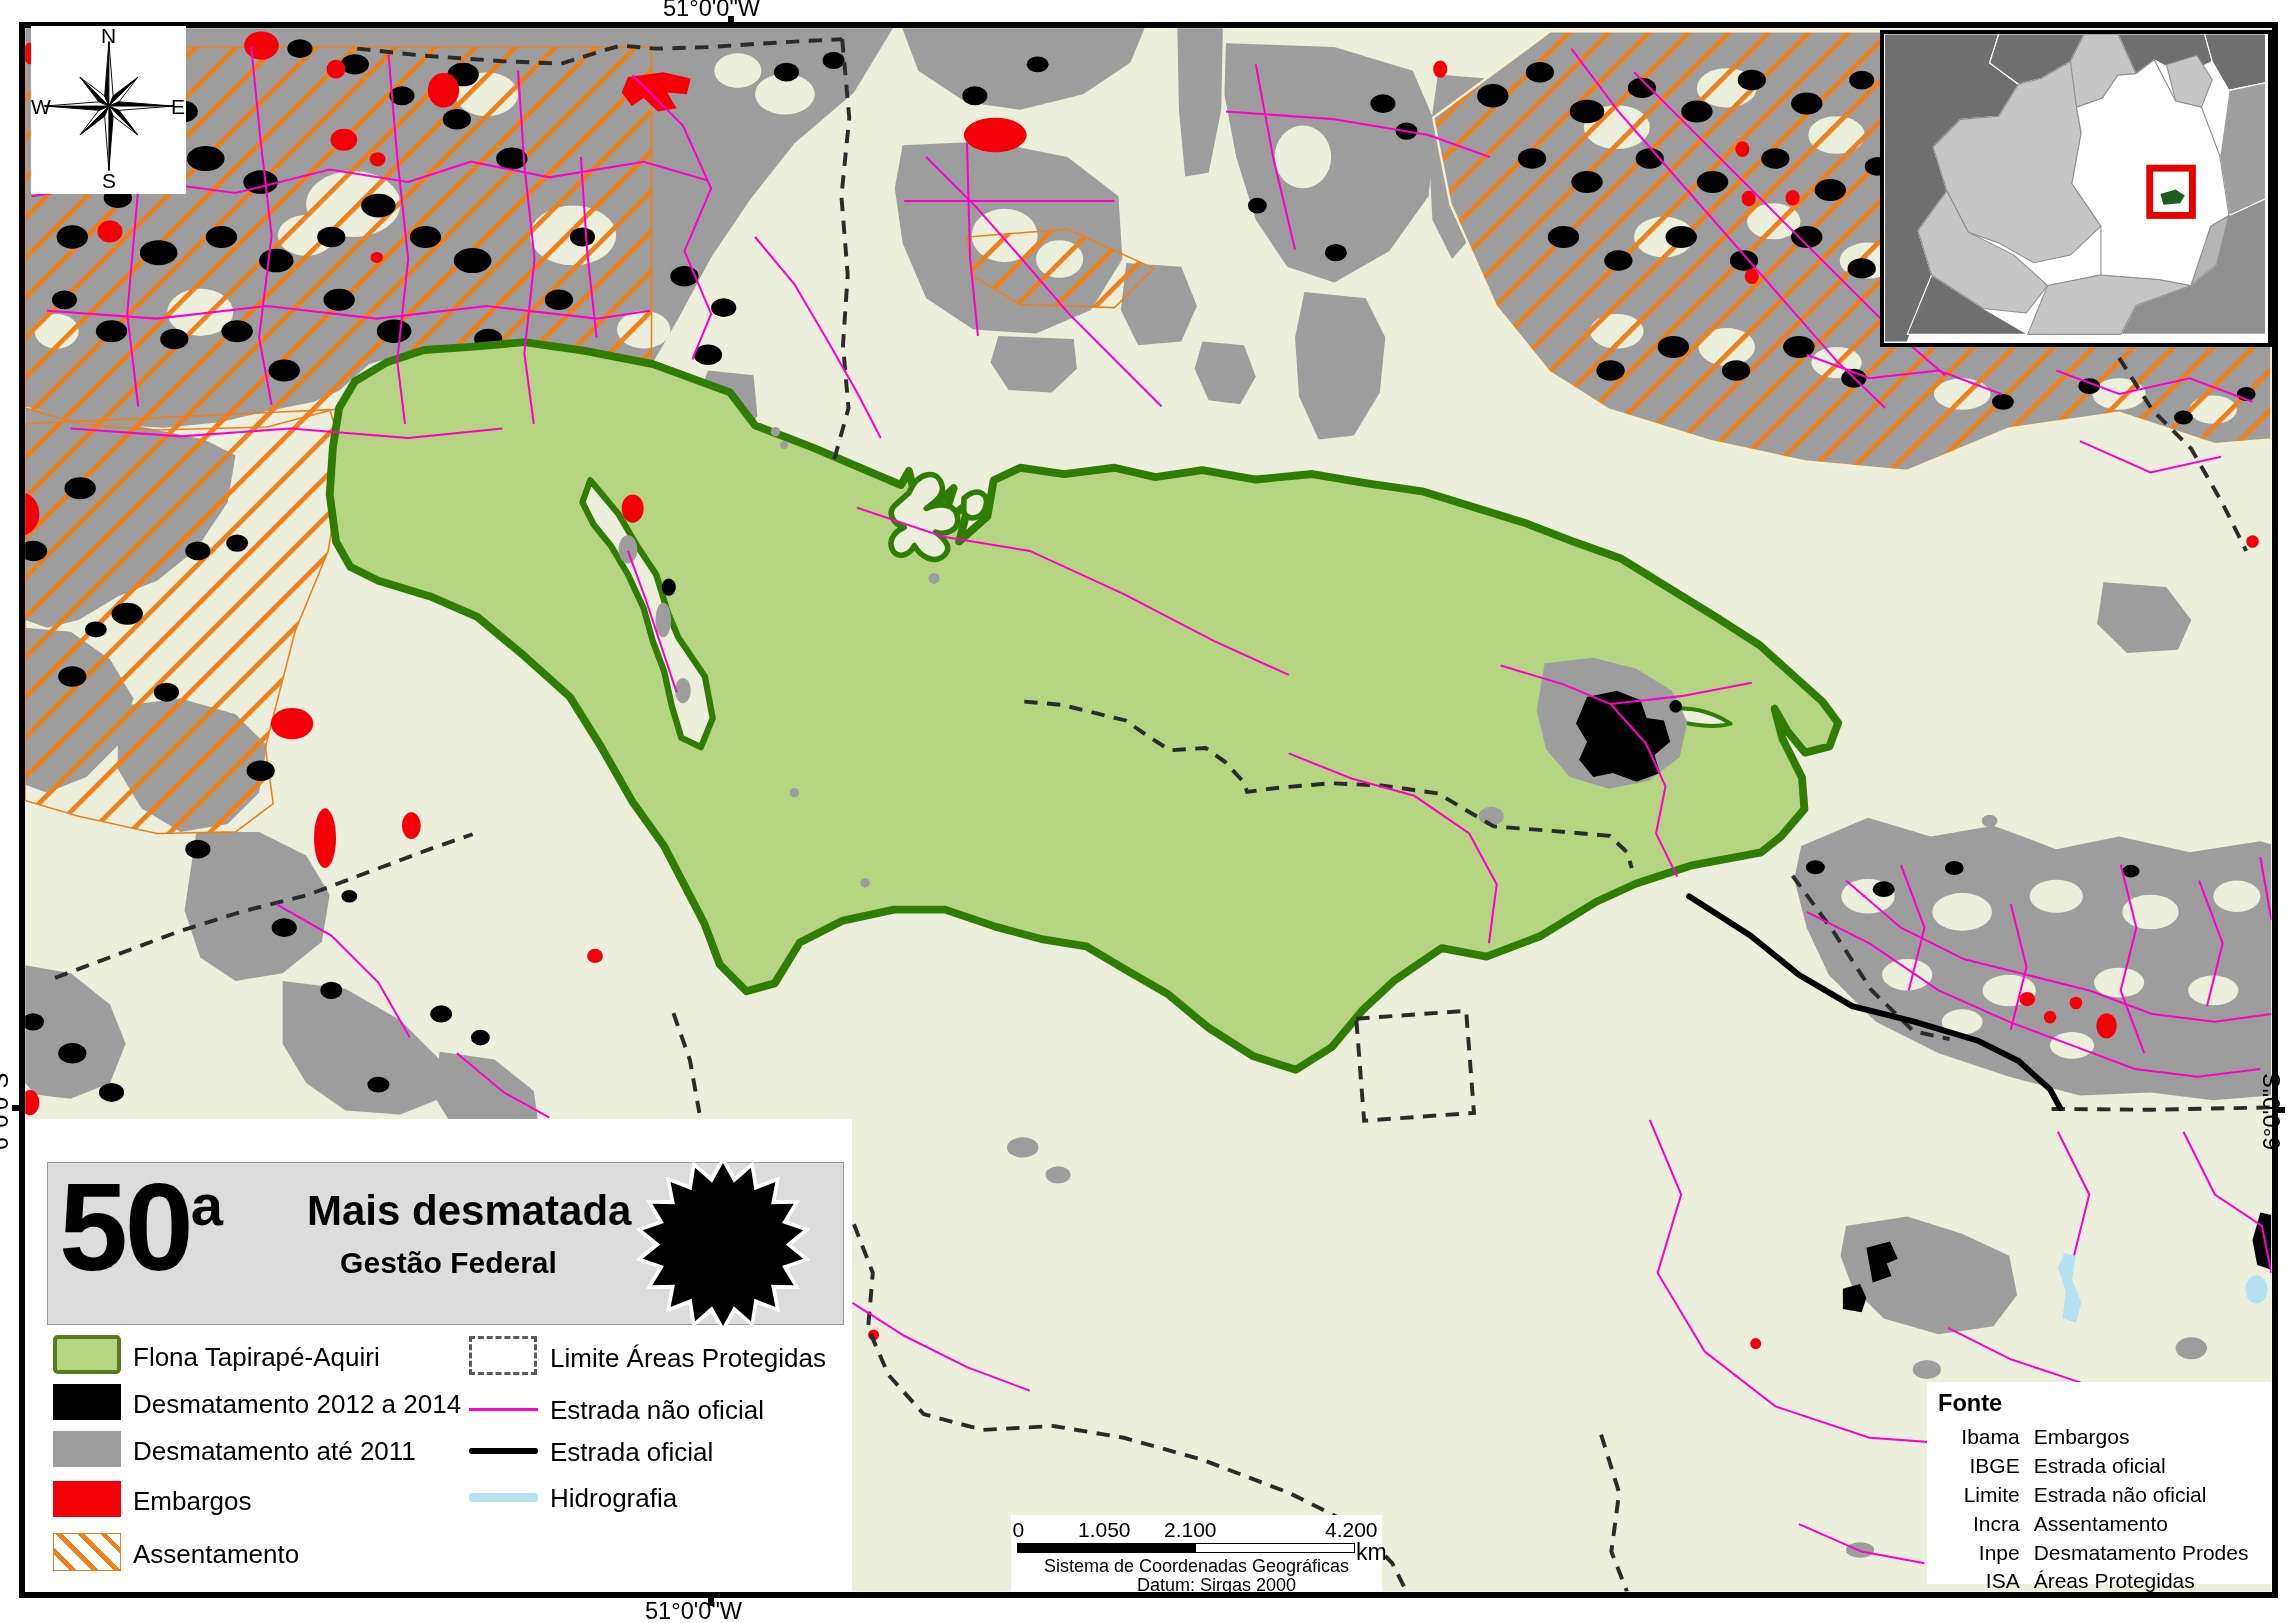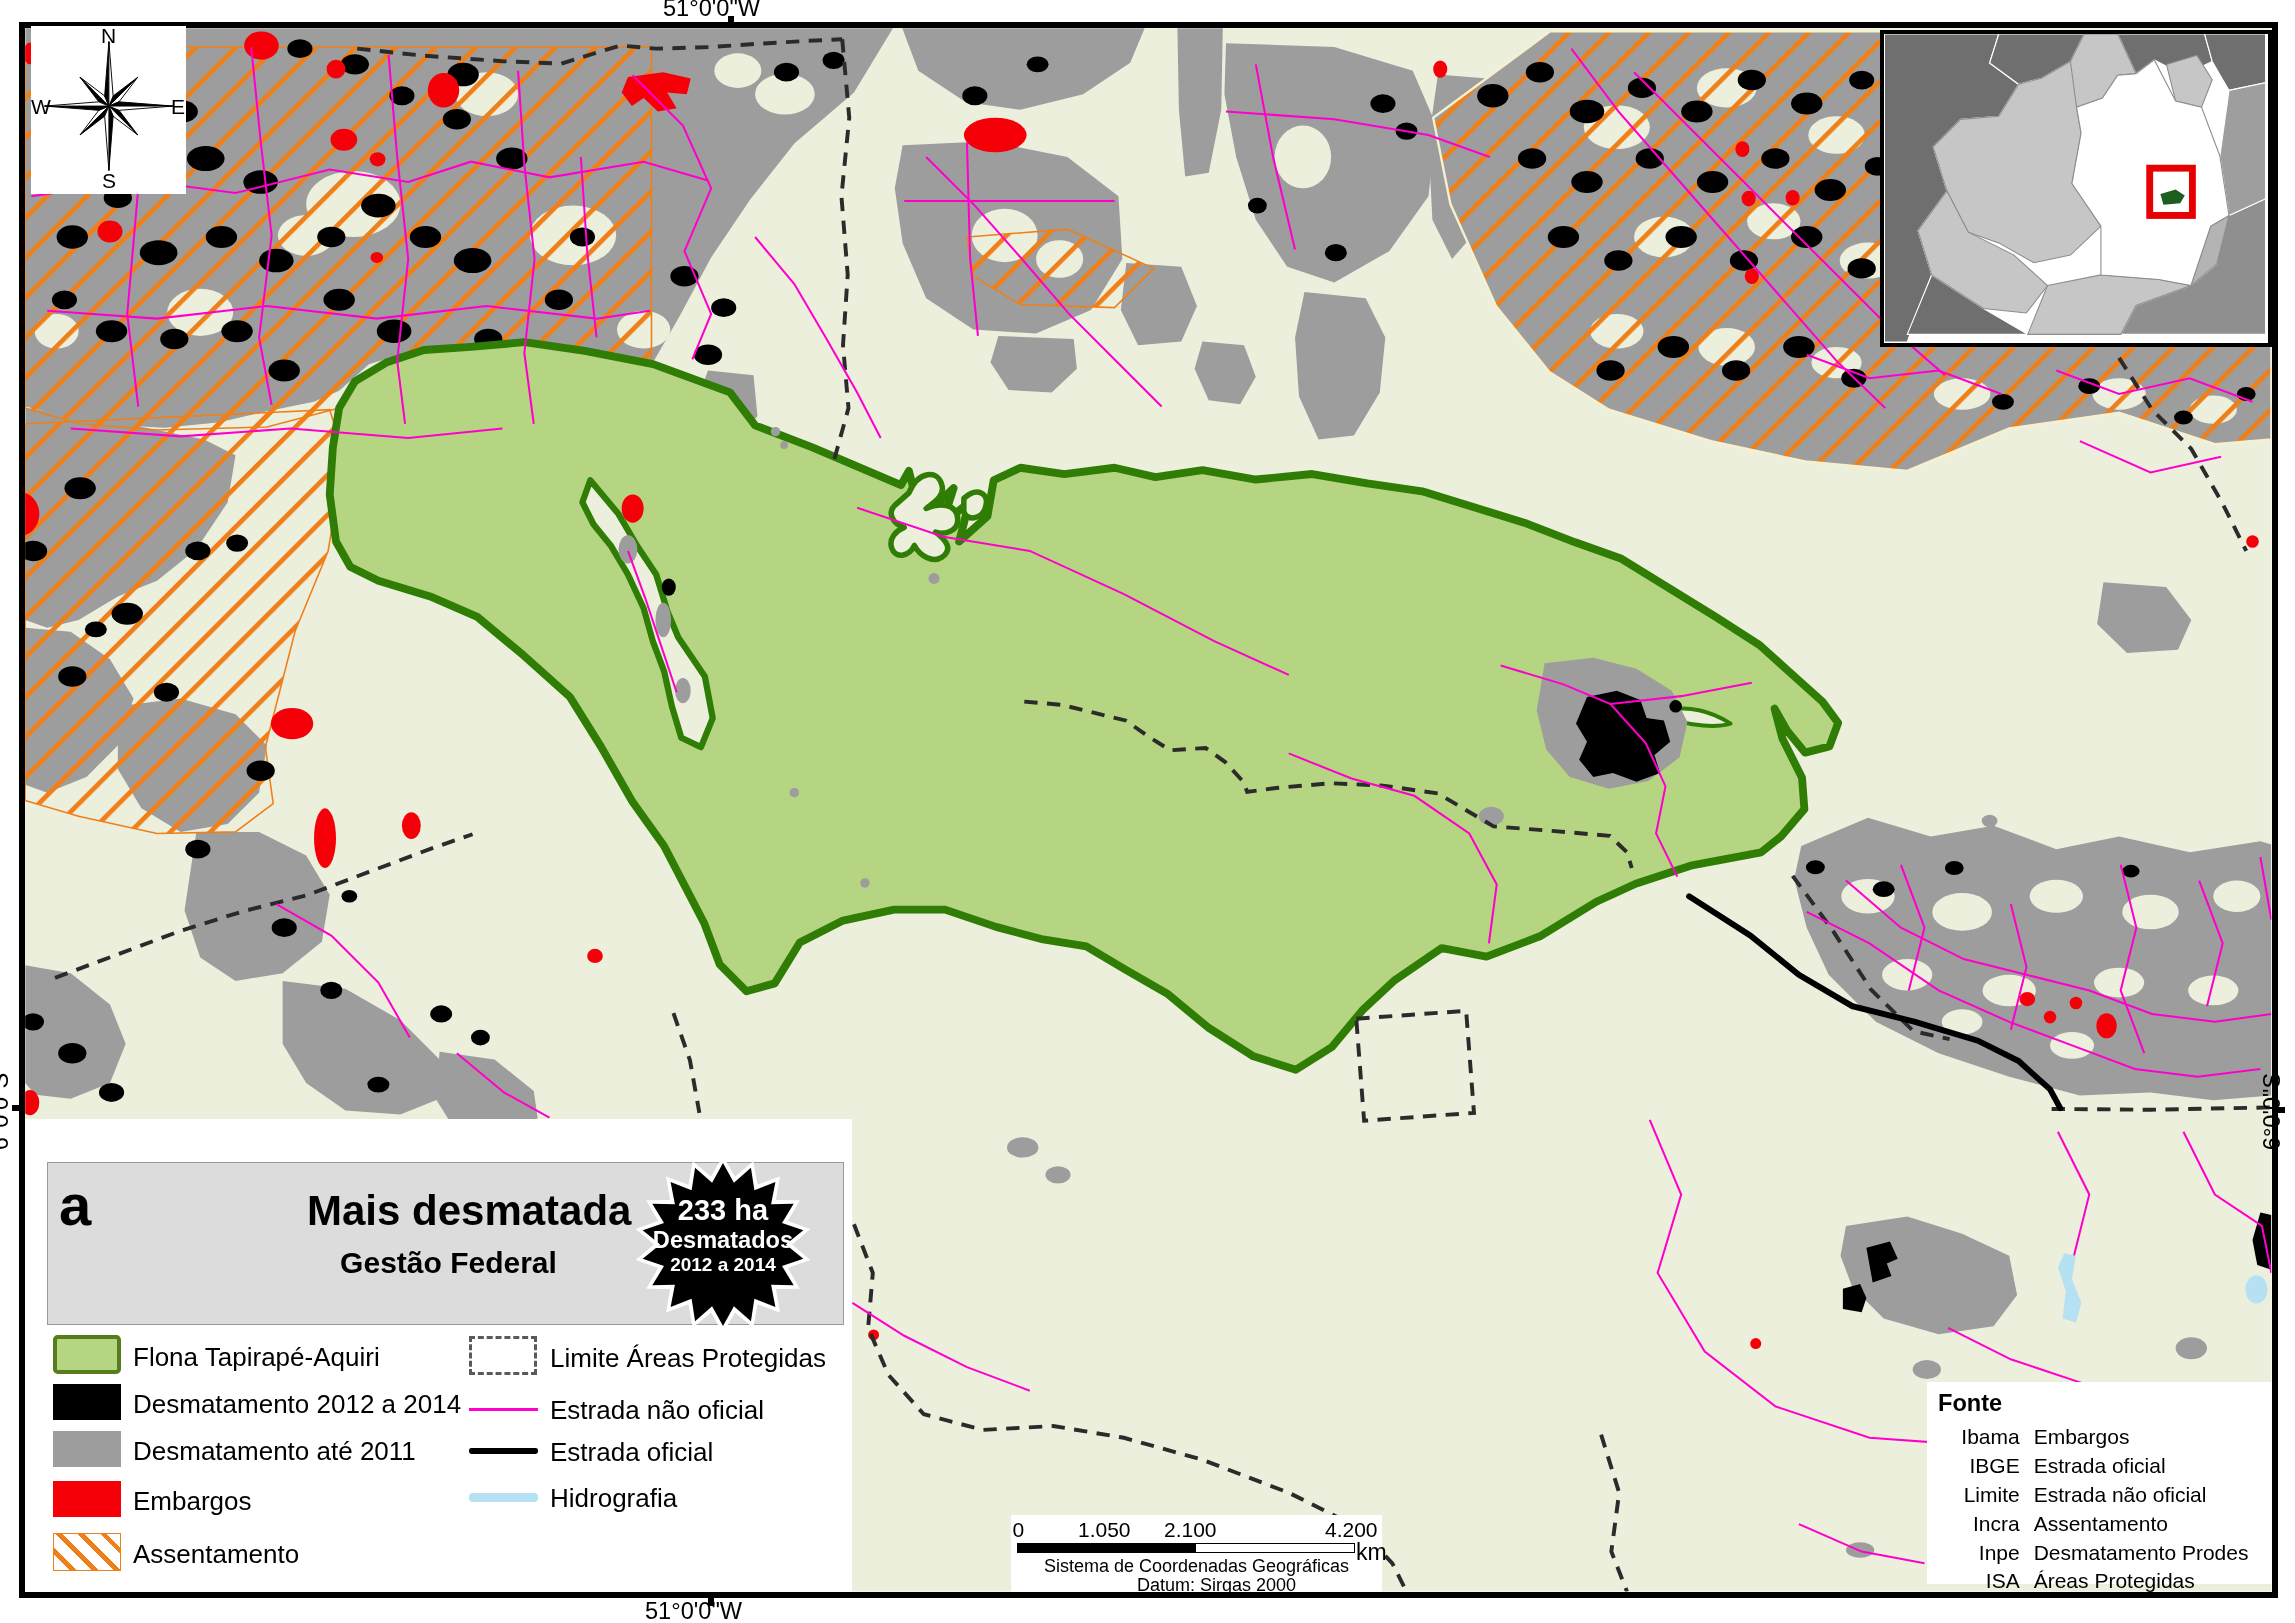--- a/index.html
+++ b/index.html
@@ -461,35 +461,31 @@
       <path fill="#ffffff" stroke="#8d8d8d" stroke-width="1.4" d="M252,96 L286,84 L306,54 L330,52 L354,34 L382,88 L416,96 L440,160 L452,238 L428,252 L402,330 L360,322 L284,316 L284,252 L246,196 L258,130 Z"></path>
       <path d="M362,210 l20,-6 l12,8 l-6,10 l-22,2 z" fill="#1b5e20"></path>
       <rect x="348" y="176" width="56" height="62" fill="none" stroke="#e60000" stroke-width="9"></rect>
     </svg>
   </div>
 
   <div class="panel"></div>
 
   <div class="titlebox">
     <div class="rankrow">
+      <span class="ranknum">50</span>
       <span class="ranksup">a</span>
     </div>
     <div class="titletext">
       <div class="t1">Mais desmatada</div>
       <div class="t2">Gestão Federal</div>
     </div>
     <svg class="badge" viewBox="-130 -115 260 230">
       <polygon id="badge-outline" fill="#ffffff" points="0.0,-113.0 15.3,-86.7 38.6,-106.2 44.0,-76.2 72.6,-86.6 67.4,-56.6 97.9,-56.5 82.7,-30.1 111.3,-19.6 88.0,0.0 111.3,19.6 82.7,30.1 97.9,56.5 67.4,56.6 72.6,86.6 44.0,76.2 38.6,106.2 15.3,86.7 0.0,113.0 -15.3,86.7 -38.6,106.2 -44.0,76.2 -72.6,86.6 -67.4,56.6 -97.9,56.5 -82.7,30.1 -111.3,19.6 -88.0,0.0 -111.3,-19.6 -82.7,-30.1 -97.9,-56.5 -67.4,-56.6 -72.6,-86.6 -44.0,-76.2 -38.6,-106.2 -15.3,-86.7"></polygon>
       <polygon id="badge-fill" fill="#000000" points="0.0,-104.0 13.9,-78.8 35.6,-97.7 40.0,-69.3 66.8,-79.7 61.3,-51.4 90.1,-52.0 75.2,-27.4 102.4,-18.1 80.0,0.0 102.4,18.1 75.2,27.4 90.1,52.0 61.3,51.4 66.8,79.7 40.0,69.3 35.6,97.7 13.9,78.8 0.0,104.0 -13.9,78.8 -35.6,97.7 -40.0,69.3 -66.8,79.7 -61.3,51.4 -90.1,52.0 -75.2,27.4 -102.4,18.1 -80.0,0.0 -102.4,-18.1 -75.2,-27.4 -90.1,-52.0 -61.3,-51.4 -66.8,-79.7 -40.0,-69.3 -35.6,-97.7 -13.9,-78.8"></polygon>
     </svg>
-    <div class="badgetxt">
-      <div class="b1">233 ha</div>
-      <div class="b2">Desmatados</div>
-      <div class="b3">2012 a 2014</div>
-    </div>
   </div>
 
   <div class="leg-sw sw-flona" style="left:53px;top:1335px;"></div>
   <div class="leg-lab" style="left:133px;top:1342px;">Flona Tapirapé-Aquiri</div>
   <div class="leg-sw sw-black" style="left:53px;top:1384px;height:36px;"></div>
   <div class="leg-lab" style="left:133px;top:1389px;">Desmatamento 2012 a 2014</div>
   <div class="leg-sw sw-gray" style="left:53px;top:1431px;height:36px;"></div>
   <div class="leg-lab" style="left:133px;top:1436px;">Desmatamento até 2011</div>
   <div class="leg-sw sw-red" style="left:53px;top:1481px;height:36px;"></div>
   <div class="leg-lab" style="left:133px;top:1486px;">Embargos</div>

